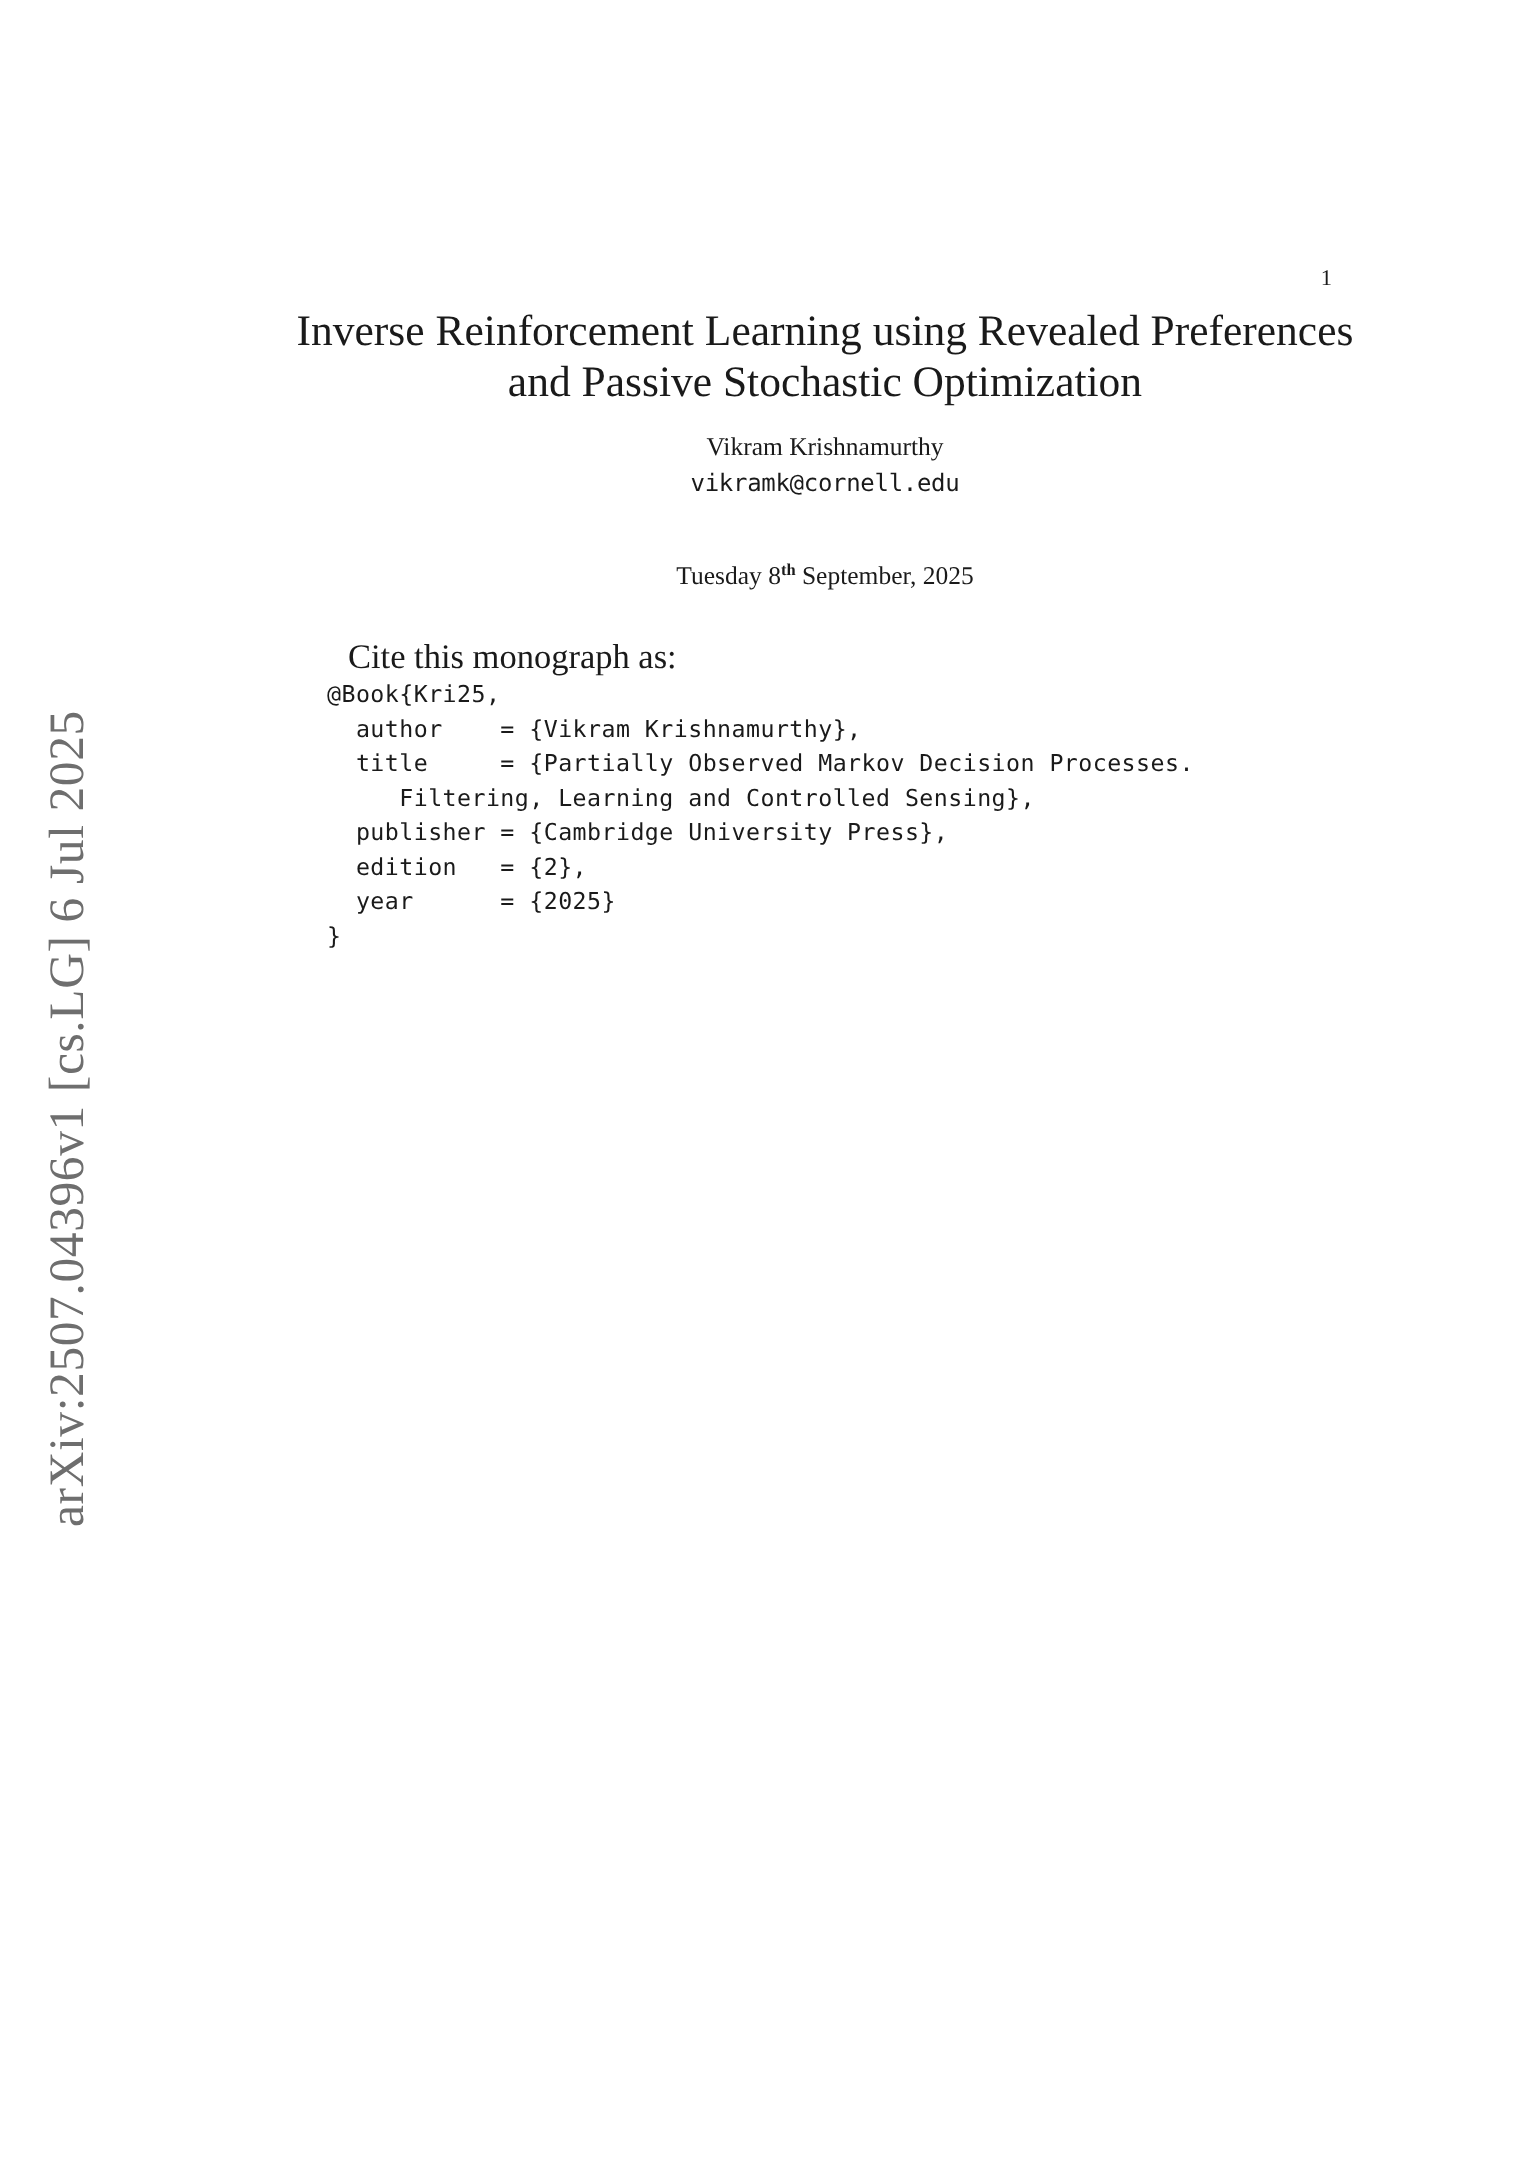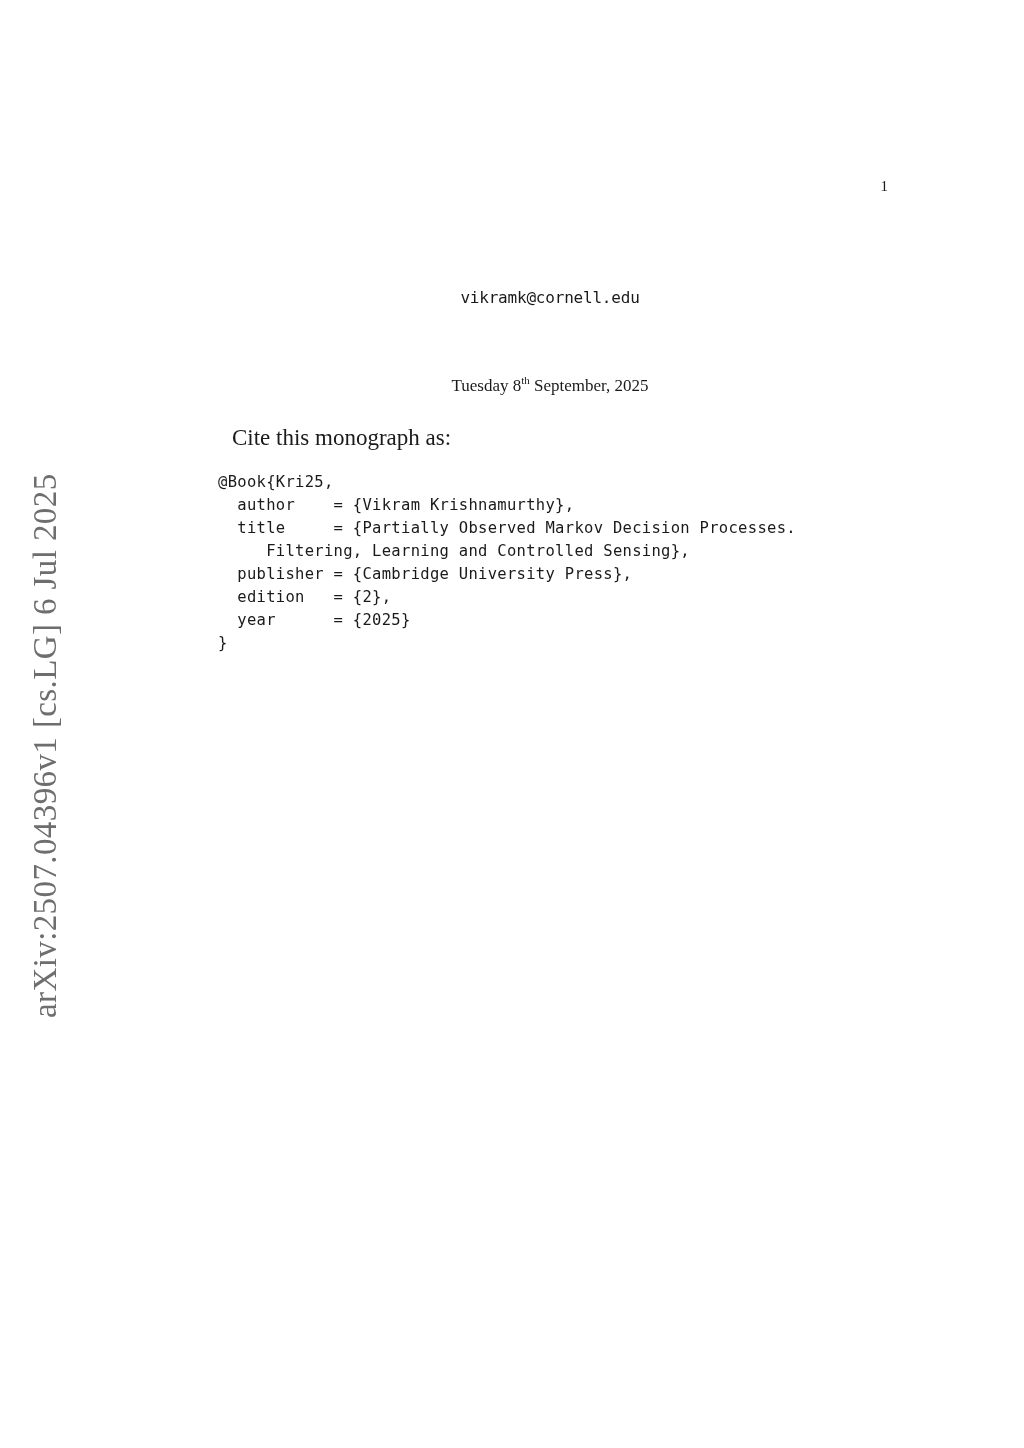--- a/index.html
+++ b/index.html
@@ -89,54 +89,60 @@
     position: absolute;
     left: 180px;
     top: 374px;
     width: 740px;
     text-align: center;
     font-size: 17px;
   }
   .date sup {
     font-size: 11px;
     vertical-align: super;
+    font-weight: bold;
   }
 
   .cite-intro {
     position: absolute;
     left: 232px;
     top: 425px;
     font-size: 23px;
   }
 
   .bibtex {
     position: absolute;
     left: 218px;
-    top: 471px;
+    top: 452px;
     font-family: "DejaVu Sans Mono", monospace;
     font-size: 15.5px;
     line-height: 23px;
     white-space: pre;
     color: #1a1a1a;
     letter-spacing: 0.3px;
   }
 </style>
 </head>
 <body>
 
 <div class="arxiv-stamp">
   <span>arXiv:2507.04396v1  [cs.LG]  6 Jul 2025</span>
 </div>
 
 <div class="page">
 
   <div class="page-number">1</div>
 
+  <div class="title">
+    <span>Inverse Reinforcement Learning using Revealed Preferences</span>
+    <span class="line2">and Passive Stochastic Optimization</span>
+  </div>
 
   <div class="authors">
+    <div>Vikram Krishnamurthy</div>
     <div class="email">vikramk@cornell.edu</div>
   </div>
 
   <div class="date">
     <span>Tuesday 8</span><sup>th</sup><span> September, 2025</span>
   </div>
 
   <div class="cite-intro">Cite this monograph as:</div>
 
   <div class="bibtex">@Book{Kri25,

